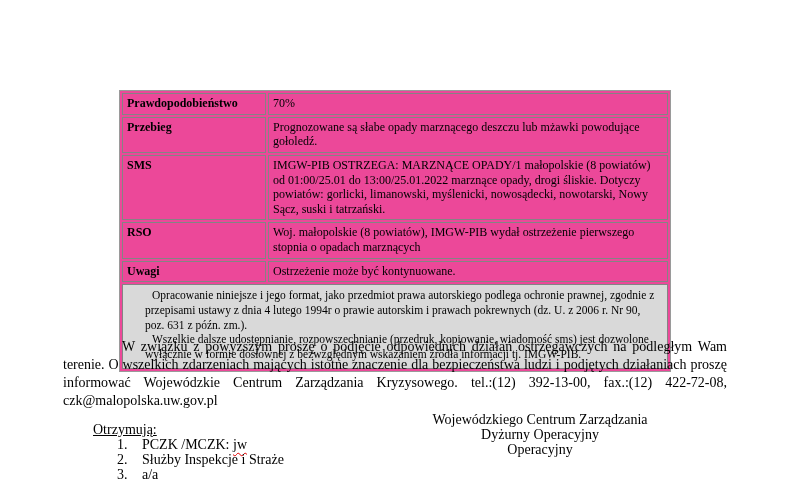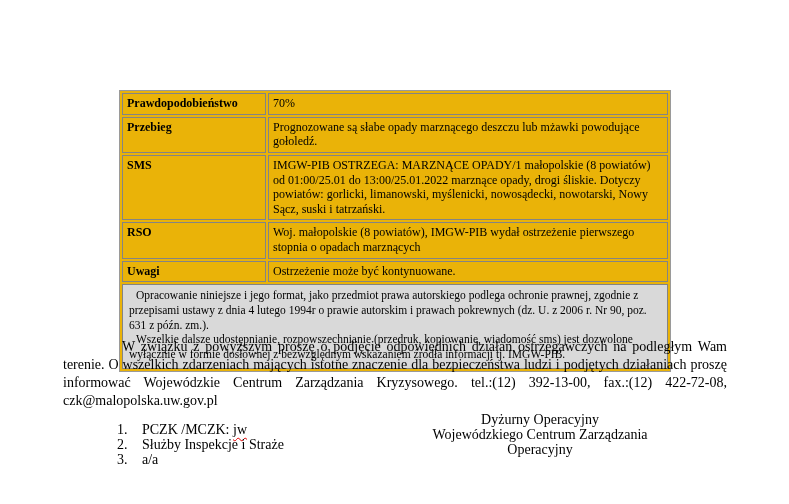--- a/index.html
+++ b/index.html
@@ -15,33 +15,33 @@
 
   
   .warn-table {
     position: absolute;
     left: 119px;
     top: 90px;
     width: 552px;
     border-collapse: separate;
     border-spacing: 2px;
     border: 1px solid #9a9a9a;
-    background: #eab308;
+    background: #ec4899;
     table-layout: fixed;
   }
   .warn-table td {
     border: 1px solid #848484;
     vertical-align: top;
     padding: 2px 4px 3px 4px;
     font-size: 12px;
     line-height: 1.22;
   }
   .warn-table td.lbl { font-weight: bold; }
   .warn-table td.shaded { background: #d9d9d9; }
-  .warn-table td.footer-cell { background: #d9d9d9; padding: 3px 6px 6px 6px; }
+  .warn-table td.footer-cell { background: #d9d9d9; padding: 3px 6px 6px 22px; }
   .warn-table td.footer-cell p {
     margin: 0;
     font-size: 11.5px;
     line-height: 1.28;
     text-indent: 7px;
   }
 
   
   .body-par {
     position: absolute;
@@ -123,33 +123,34 @@
           <p>Opracowanie niniejsze i jego format, jako przedmiot prawa autorskiego podlega ochronie prawnej, zgodnie z przepisami ustawy z dnia 4 lutego 1994r o prawie autorskim i prawach pokrewnych (dz. U. z 2006 r. Nr 90, poz. 631 z późn. zm.).</p>
           <p>Wszelkie dalsze udostępnianie, rozpowszechnianie (przedruk, kopiowanie, wiadomość sms) jest dozwolone wyłącznie w formie dosłownej z bezwzględnym wskazaniem źródła informacji tj. IMGW-PIB.</p>
         </td>
       </tr>
     </tbody>
   </table>
 
   <p class="body-par">W związku z powyższym proszę o podjęcie odpowiednich działań ostrzegawczych na podległym Wam terenie. O wszelkich zdarzeniach mających istotne znaczenie dla bezpieczeństwa ludzi i podjętych działaniach proszę informować Wojewódzkie Centrum Zarządzania Kryzysowego. tel.:(12) 392-13-00, fax.:(12) 422-72-08, czk@malopolska.uw.gov.pl</p>
 
   <div class="recipients">
+    <div class="recipients-heading">Otrzymują:</div>
     <div class="rcpt-row">
       <span class="rcpt-num">1.</span>
       <span><span>PCZK /MCZK: </span><span class="squiggle">jw</span></span>
     </div>
     <div class="rcpt-row">
       <span class="rcpt-num">2.</span>
       <span>Służby Inspekcje i Straże</span>
     </div>
     <div class="rcpt-row">
       <span class="rcpt-num">3.</span>
       <span>a/a</span>
     </div>
   </div>
 
   <div class="signature">
+    <div>Wojewódzkiego Centrum Zarządzania</div>
     <div>Dyżurny Operacyjny</div>
-    <div>Wojewódzkiego Centrum Zarządzania</div>
     <div>Operacyjny</div>
   </div>
 
 </div>
 
 </body></html>

